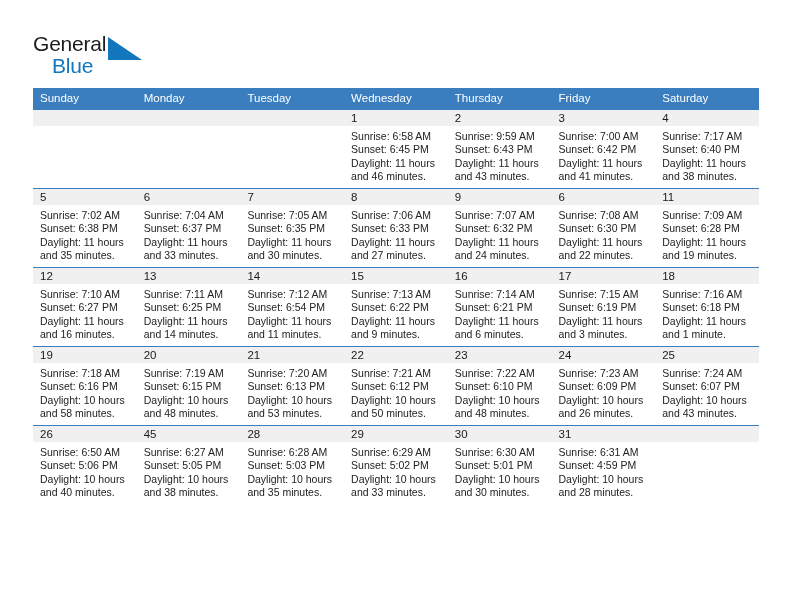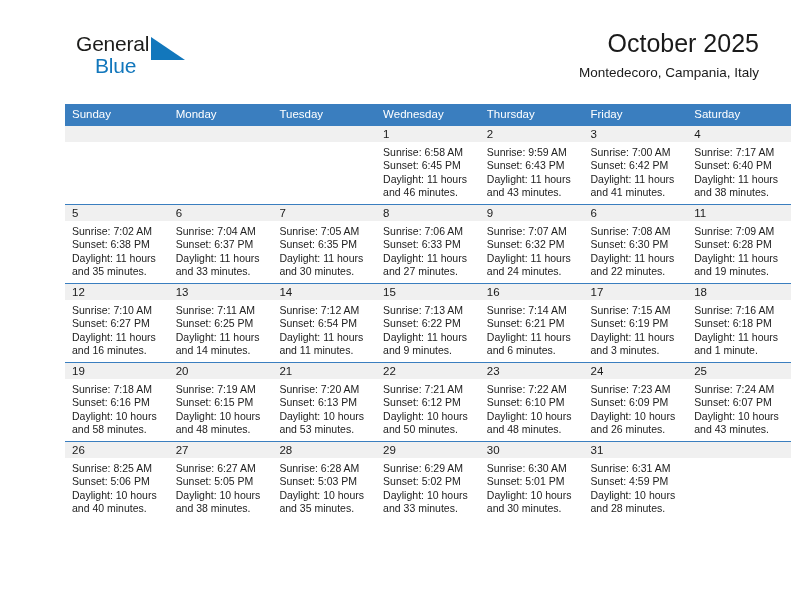--- a/index.html
+++ b/index.html
@@ -31,21 +31,20 @@
     width: 726px;
     height: 66px;
   }
 
   .brand {
     position: absolute;
     left: 0;
     top: 4px;
     width: 130px;
     height: 56px;
-    margin-left: 43px;
   }
   .brand-general {
     position: absolute;
     left: 0;
     top: 0;
     font-size: 21px;
     letter-spacing: -0.2px;
     color: #1d1d1b;
     font-family: "Liberation Sans", sans-serif;
   }
@@ -84,25 +83,24 @@
     color: #1a1a1a;
     line-height: 20px;
     margin-top: 5px;
     white-space: nowrap;
   }
 
   
   .calendar {
     position: absolute;
     left: 33px;
-    top: 104px;
+    top: 88px;
     width: 726px;
     border-collapse: collapse;
     table-layout: fixed;
-    margin-left: 32px;
   }
 
   .calendar th {
     background: #3a7ebf;
     color: #ffffff;
     font-size: 11.5px;
     font-weight: normal;
     text-align: left;
     padding: 4px 0 5px 7px;
     height: 12px;
@@ -155,24 +153,20 @@
     <div class="brand">
       <span class="brand-general">General</span>
       <span class="brand-blue">Blue</span>
       <span class="brand-triangle">
         <svg width="34" height="23" viewBox="0 0 34 23" xmlns="http://www.w3.org/2000/svg">
           <polygon points="0,0 34,23 0,23" fill="#1277bc"></polygon>
         </svg>
       </span>
     </div>
 
-    <div class="title-block">
-      <div class="cal-title">October 2025</div>
-      <div class="cal-subtitle">Montedecoro, Campania, Italy</div>
-    </div>
 
   </div>
 
   <table class="calendar">
     <thead>
       <tr>
         <th>Sunday</th>
         <th>Monday</th>
         <th>Tuesday</th>
         <th>Wednesday</th>
@@ -444,28 +438,28 @@
             <div class="daylight">Daylight: 10 hours</div>
             <div class="daylight">and 43 minutes.</div>
           </div>
         </td>
       </tr>
 
       <tr class="week-row">
         <td>
           <div class="daynum-band">26</div>
           <div class="cell-body">
-            <div class="line">Sunrise: 8:25 AM</div>
+            <div class="line">Sunrise: 6:50 AM</div>
             <div class="line">Sunset: 5:06 PM</div>
             <div class="daylight">Daylight: 10 hours</div>
             <div class="daylight">and 40 minutes.</div>
           </div>
         </td>
         <td>
-          <div class="daynum-band">27</div>
+          <div class="daynum-band">45</div>
           <div class="cell-body">
             <div class="line">Sunrise: 6:27 AM</div>
             <div class="line">Sunset: 5:05 PM</div>
             <div class="daylight">Daylight: 10 hours</div>
             <div class="daylight">and 38 minutes.</div>
           </div>
         </td>
         <td>
           <div class="daynum-band">28</div>
           <div class="cell-body">

